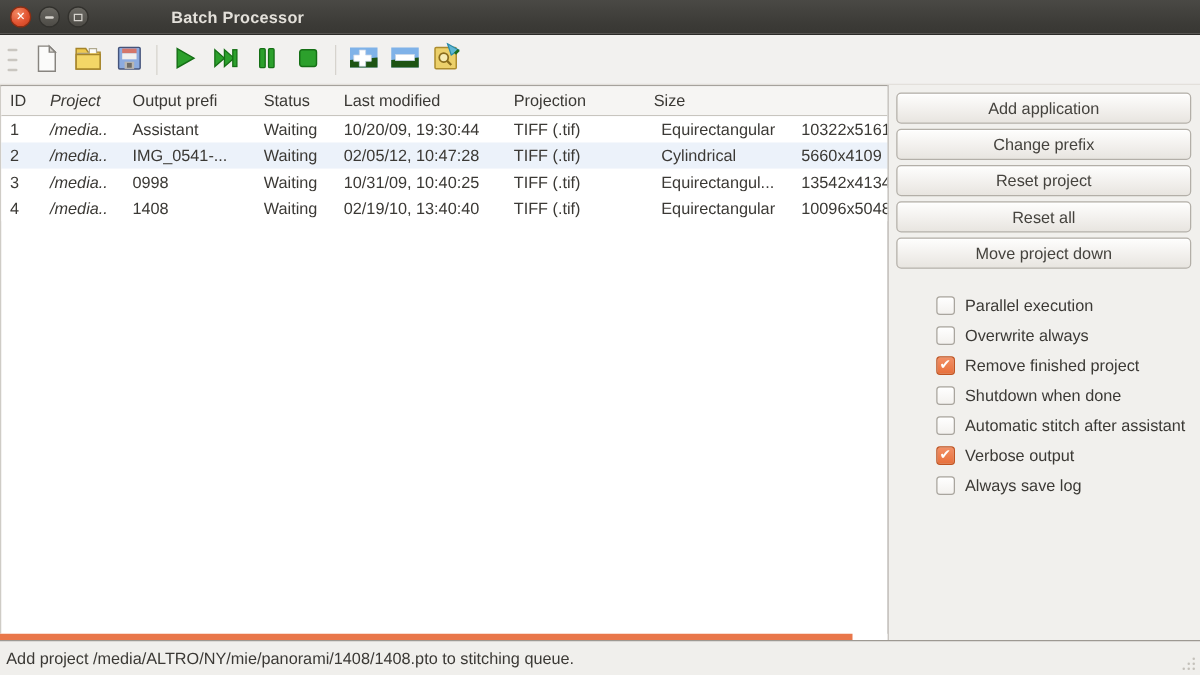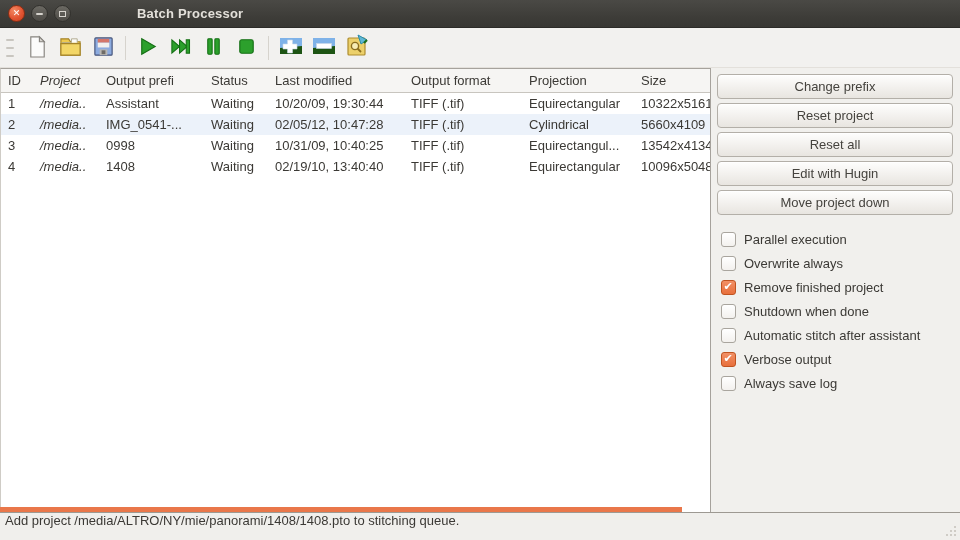--- a/index.html
+++ b/index.html
@@ -70,40 +70,40 @@
   
   .side-panel { flex:1; background:#f1f0ed; padding:6px 7px 0 6px; }
   .side-btn {
     display:block; width:100%; height:25px; margin-bottom:4px;
     border:1px solid #b3afa8; border-radius:4px;
     background:linear-gradient(#fefefd,#f2f0ed 55%,#e8e5e0);
     box-shadow:inset 0 1px 0 rgba(255,255,255,.8);
     text-align:center; line-height:23px; color:#45433e; cursor:default;
   }
   .checkbox-list { margin-top:17px; padding-left:4px; }
-  .cb-row { display:flex; align-items:flex-start; height:24px; cursor:default; }
+  .cb-row { display:flex; align-items:center; height:24px; cursor:default;margin-left:28px; }
   .cb {
     width:15px; height:15px; flex:0 0 15px; margin-right:8px;
     border:1px solid #a9a59e; border-radius:3px;
     background:linear-gradient(#ffffff,#f3f1ee); position:relative;
   }
   .cb.checked {
     background:linear-gradient(#f29066,#e8703c);
     border-color:#c05320;
   }
   .cb.checked::after {
     content:"✔"; font-family:"DejaVu Sans",sans-serif;
     position:absolute; top:-1px; left:1.5px; color:#fff; font-size:11px;
   }
   .cb-label { white-space:nowrap; }
 
   
   .statusbar {
     height:28px; flex:0 0 28px; background:#f0efec;
-    border-top:1px solid #9d9992; display:flex; 
+    border-top:1px solid #9d9992; display:flex; align-items:center;
     padding-left:5px; position:relative;
   }
   .grip-dots {
     position:absolute; right:4px; bottom:4px; width:12px; height:12px;
   }
   .grip-dots i {
     position:absolute; width:2px; height:2px; background:#c4c1ba; border-radius:50%;
   }
   .grip-dots i:nth-child(1){right:0;bottom:8px;}
   .grip-dots i:nth-child(2){right:4px;bottom:4px;}
@@ -234,21 +234,20 @@
   <div class="main">
 
     <div class="left-col">
       <div class="grid">
         <div class="grid-header">
           <div class="hcell c0">ID</div>
           <div class="hcell c1">Project</div>
           <div class="hcell c2">Output prefi</div>
           <div class="hcell c3">Status</div>
           <div class="hcell c4">Last modified</div>
-          <div class="hcell c5">Output format</div>
           <div class="hcell c6">Projection</div>
           <div class="hcell c7">Size</div>
         </div>
 
         <div class="grid-row">
           <div class="gcell c0">1</div>
           <div class="gcell c1">/media..</div>
           <div class="gcell c2">Assistant</div>
           <div class="gcell c3">Waiting</div>
           <div class="gcell c4">10/20/09, 19:30:44</div>
@@ -286,24 +285,24 @@
           <div class="gcell c6">Equirectangular</div>
           <div class="gcell c7">10096x5048</div>
         </div>
       </div>
       <div class="progress-row">
         <div class="progress-fill" id="progress-fill" style="width: 96%;"></div>
       </div>
     </div>
 
     <div class="side-panel">
+      <div class="side-btn">Add application</div>
       <div class="side-btn">Change prefix</div>
       <div class="side-btn">Reset project</div>
       <div class="side-btn">Reset all</div>
-      <div class="side-btn">Edit with Hugin</div>
       <div class="side-btn">Move project down</div>
 
       <div class="checkbox-list">
         <div class="cb-row">
           <span class="cb"></span>
           <span class="cb-label">Parallel execution</span>
         </div>
         <div class="cb-row">
           <span class="cb"></span>
           <span class="cb-label">Overwrite always</span>

